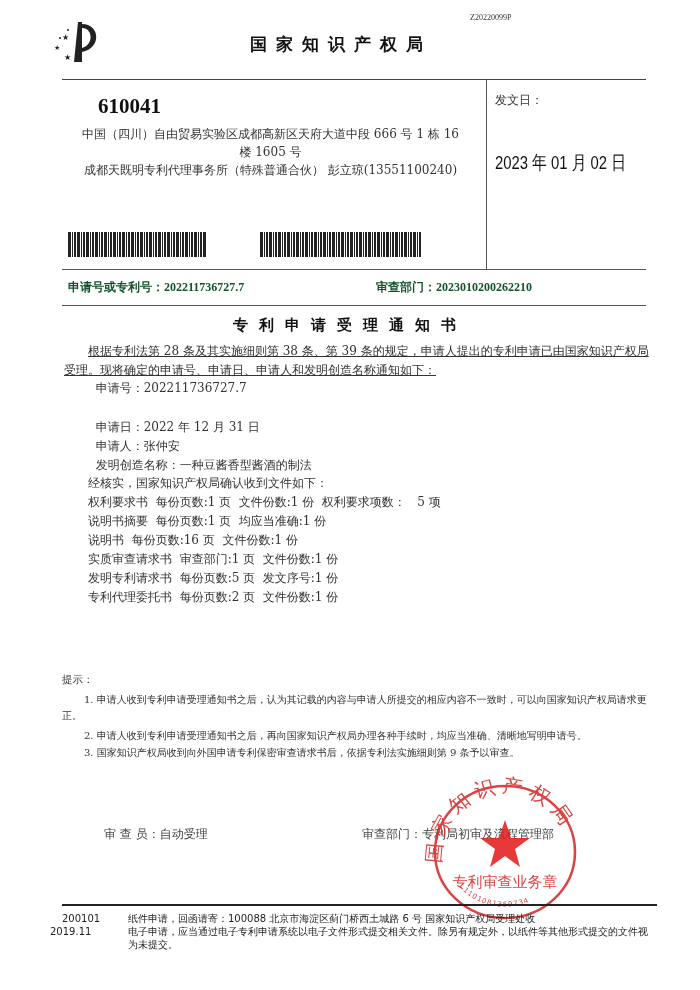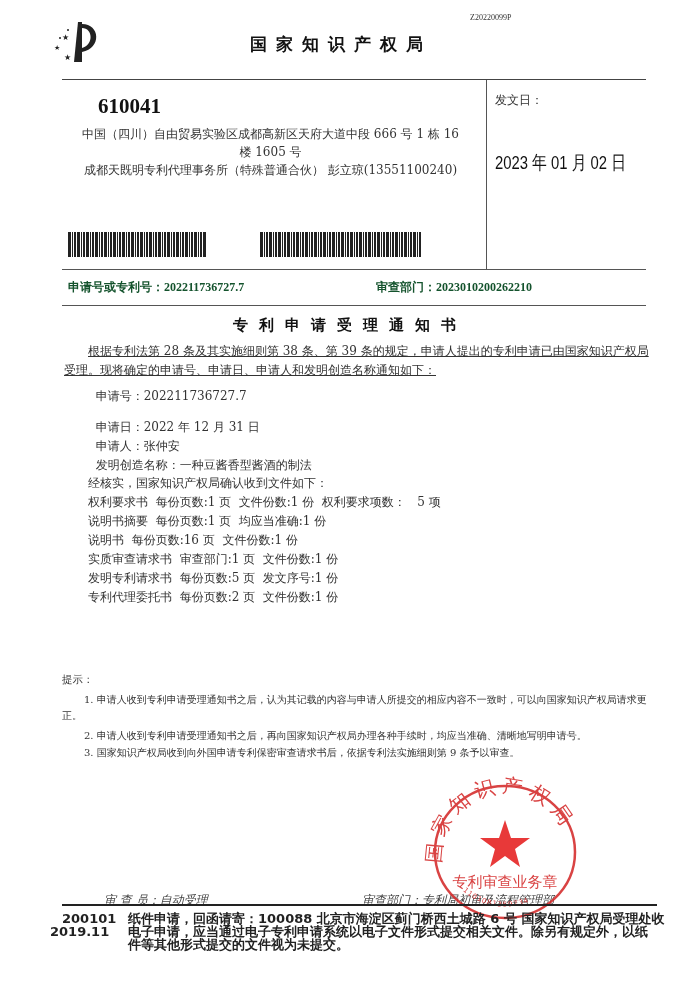--- a/index.html
+++ b/index.html
@@ -19,22 +19,22 @@
                 transform: scaleX(0.78); transform-origin: left; letter-spacing: 0px; }
   .barcode { top: 232px; height: 25px; display: flex; }
   .barcode span { display: block; height: 100%; background: #222; margin-right: 1px; }
   .meta-row { top: 279px; font-size: 12px; font-weight: bold; color: #14532d; }
   .notice-title { left: 0; width: 700px; top: 316px; text-align: center; font-size: 15px; font-weight: bold;
                   letter-spacing: 11px; color: #111; font-family: "DejaVu Sans", sans-serif; }
   .body-text { left: 64px; width: 590px; font-size: 12px; line-height: 19px; color: #333; }
   .list-line { left: 88px; font-size: 12px; line-height: 19px; color: #333; white-space: pre; }
   .tips-label { left: 62px; top: 673px; font-size: 10.5px; color: #333; }
   .tip { left: 62px; width: 595px; font-size: 10px; line-height: 16px; color: #333; }
-  .sig { top: 892px; font-size: 12px; color: #444; font-style: italic; }
-  .footer { font-size: 13px; color: #222; font-family: "DejaVu Sans", sans-serif; line-height: 13px; font-weight: bold; }
+  .sig { top: 826px; font-size: 12px; color: #444; }
+  .footer { font-size: 10px; color: #222; font-family: "DejaVu Sans", sans-serif; line-height: 13px; }
   .stamp { left: 420px; top: 770px; width: 170px; height: 150px; }
 </style>
 </head>
 <body>
 
 <div class="abs doc-code">Z20220099P</div>
 <svg class="abs logo" viewBox="0 0 60 46">
   <polygon points="30,4 34,4 34,44 26,44" fill="#222"></polygon>
   <path d="M34,6 C52,6 54,30 34,34 L34,30 C46,27 45,10 34,10 Z" fill="#222"></path>
   <text x="14" y="22" font-size="8" fill="#222">★</text>
@@ -166,21 +166,21 @@
   <span>申请号或专利号：</span><span style="font-family:'Liberation Serif',serif;">202211736727.7</span>
 </div>
 <div class="abs meta-row" style="left:376px;">
   <span>审查部门：</span><span style="font-family:'Liberation Serif',serif;">2023010200262210</span>
 </div>
 <div class="hline" style="left:62px; top:305px; width:584px;"></div>
 
 <div class="abs notice-title">专利申请受理通知书</div>
 <div class="abs body-text" style="top:342px; text-indent:24px;text-decoration:underline;">根据专利法第 28 条及其实施细则第 38 条、第 39 条的规定，申请人提出的专利申请已由国家知识产权局受理。现将确定的申请号、申请日、申请人和发明创造名称通知如下：</div>
 
-<div class="abs list-line" style="top:368px;">
+<div class="abs list-line" style="top:360px;">
   <span>申请号：</span><span>202211736727.7</span>
 </div>
 <div class="abs list-line" style="top:399px;">
   <span>申请日：</span><span>2022 年 12 月 31 日</span>
 </div>
 <div class="abs list-line" style="top:418px;">
   <span>申请人：</span><span>张仲安</span>
 </div>
 <div class="abs list-line" style="top:437px;">
   <span>发明创造名称：</span><span>一种豆酱香型酱酒的制法</span>

